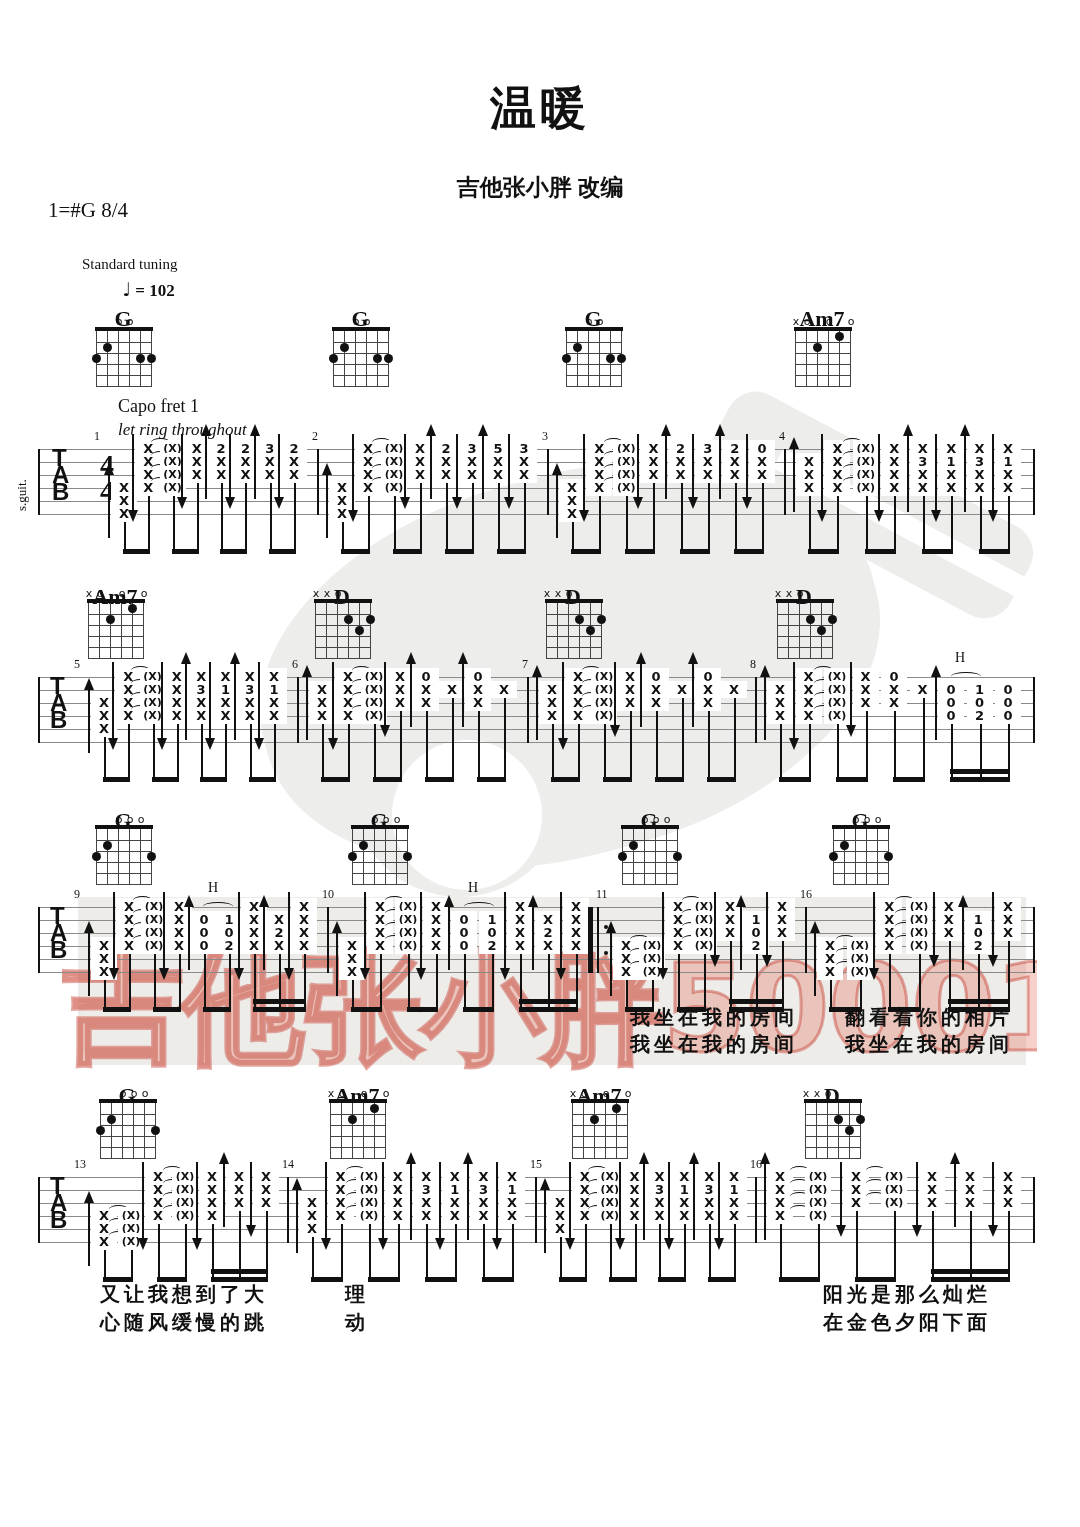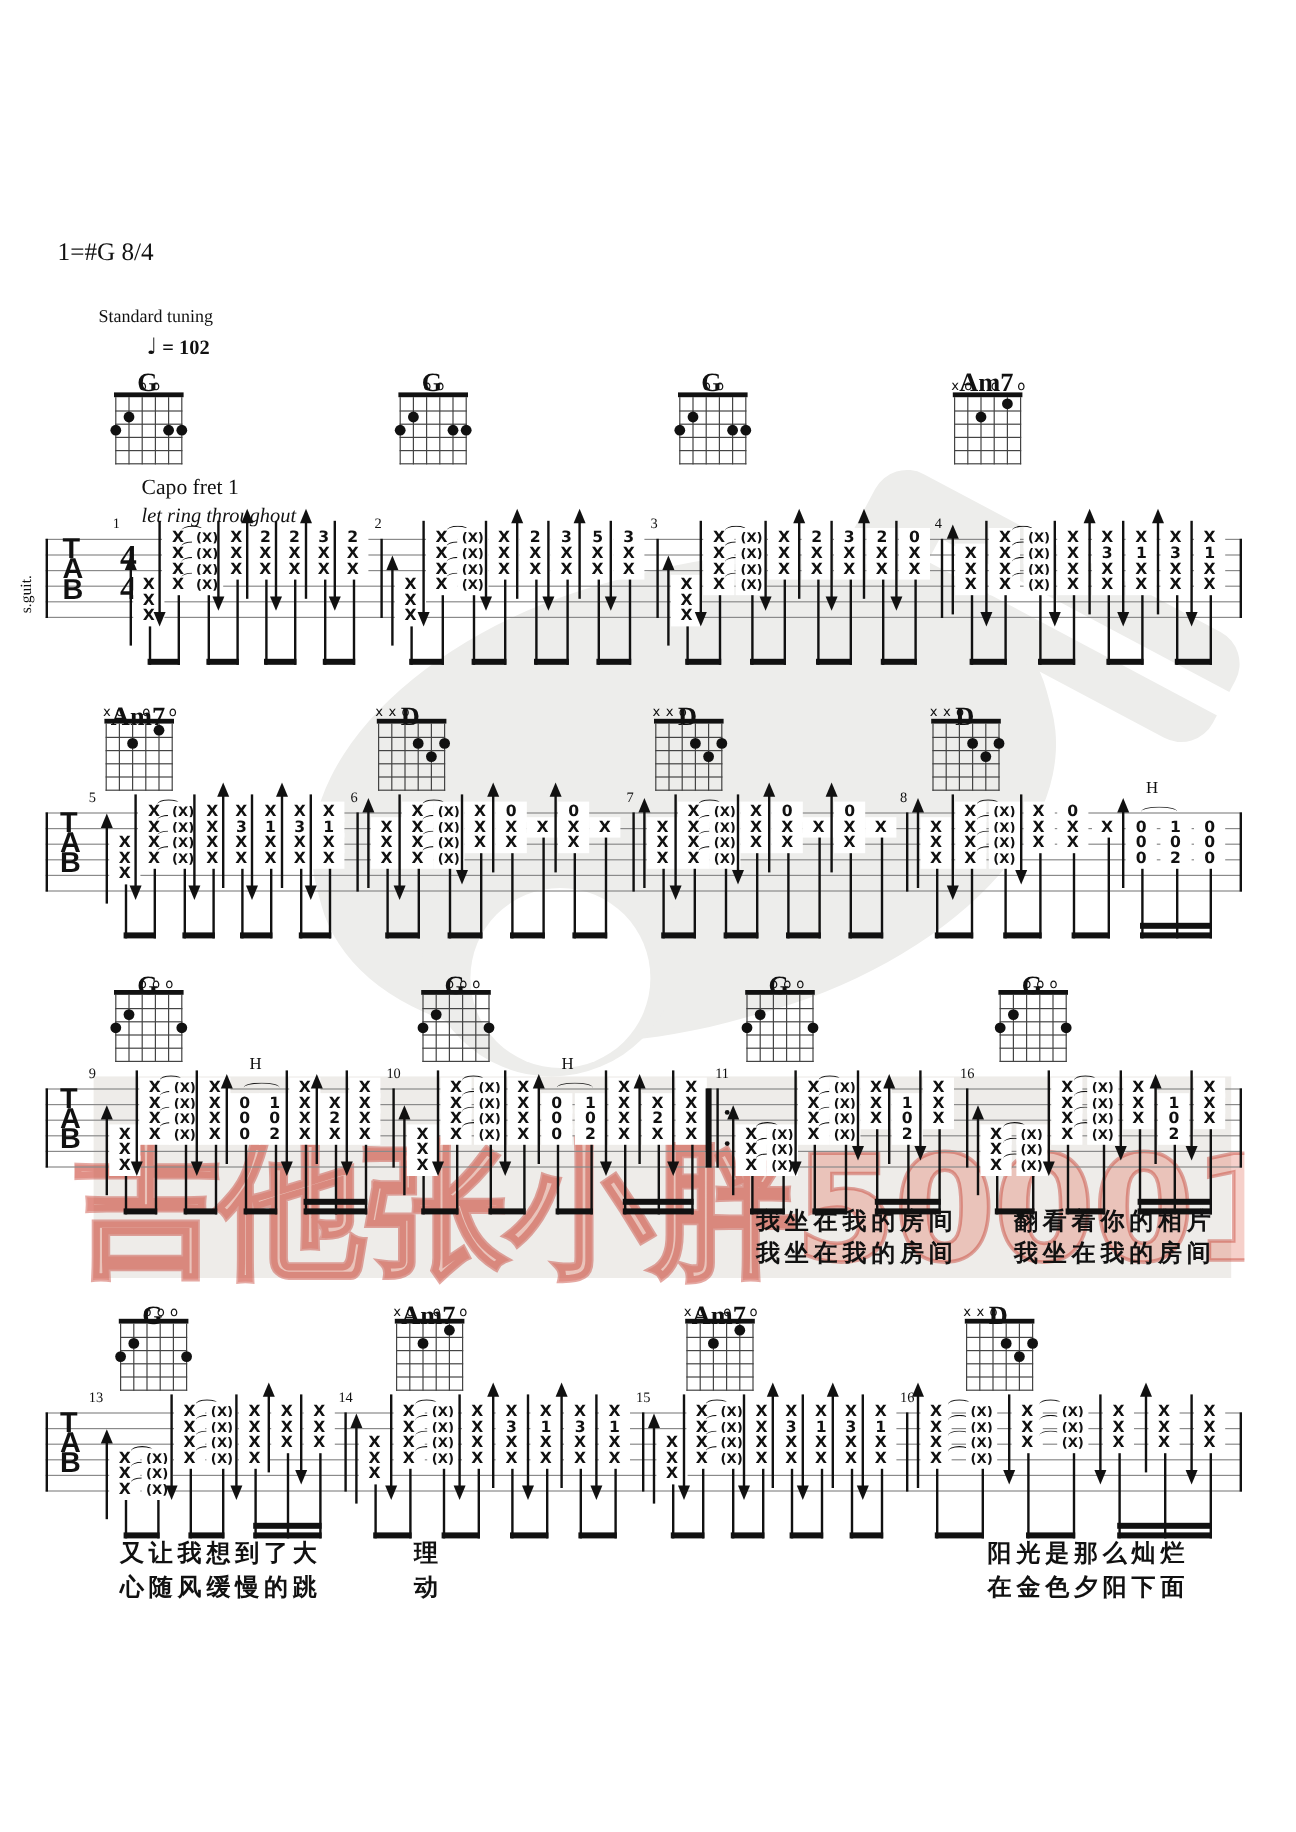--- a/index.html
+++ b/index.html
@@ -58,20 +58,22 @@
 
   <div class="abs wm blob" style="left:255px;top:475px;width:630px;height:380px;border-radius:48%;transform:rotate(-15deg);"></div>
   <div class="abs wm blob" style="left:700px;top:455px;width:340px;height:100px;border-radius:30px;transform:rotate(28deg);"></div>
   <div class="abs wm" style="left:760px;top:520px;width:310px;height:22px;background:#fff;transform:rotate(28deg);position:absolute;"></div>
   <div class="abs wm blob" style="left:352px;top:682px;width:215px;height:215px;"></div>
   <div class="abs wm" style="left:392px;top:740px;width:150px;height:150px;background:#fff;border-radius:50%;position:absolute;"></div>
 
   <div class="abs wm-band"></div>
   <div class="abs wm-red">吉他张小胖500010</div>
 
+  <div class="abs title">温暖</div>
+  <div class="abs arranger">吉他张小胖 改编</div>
   <div class="abs keyline">1=#G 8/4</div>
   <div class="abs tuning">Standard tuning</div>
   <div class="abs tempo">
     <span class="glyph">♩</span>
     <span>= 102</span>
   </div>
   <div class="abs capolabel">Capo fret 1</div>
   <div class="abs letring">let ring throughout</div>
 
   <div id="score">

